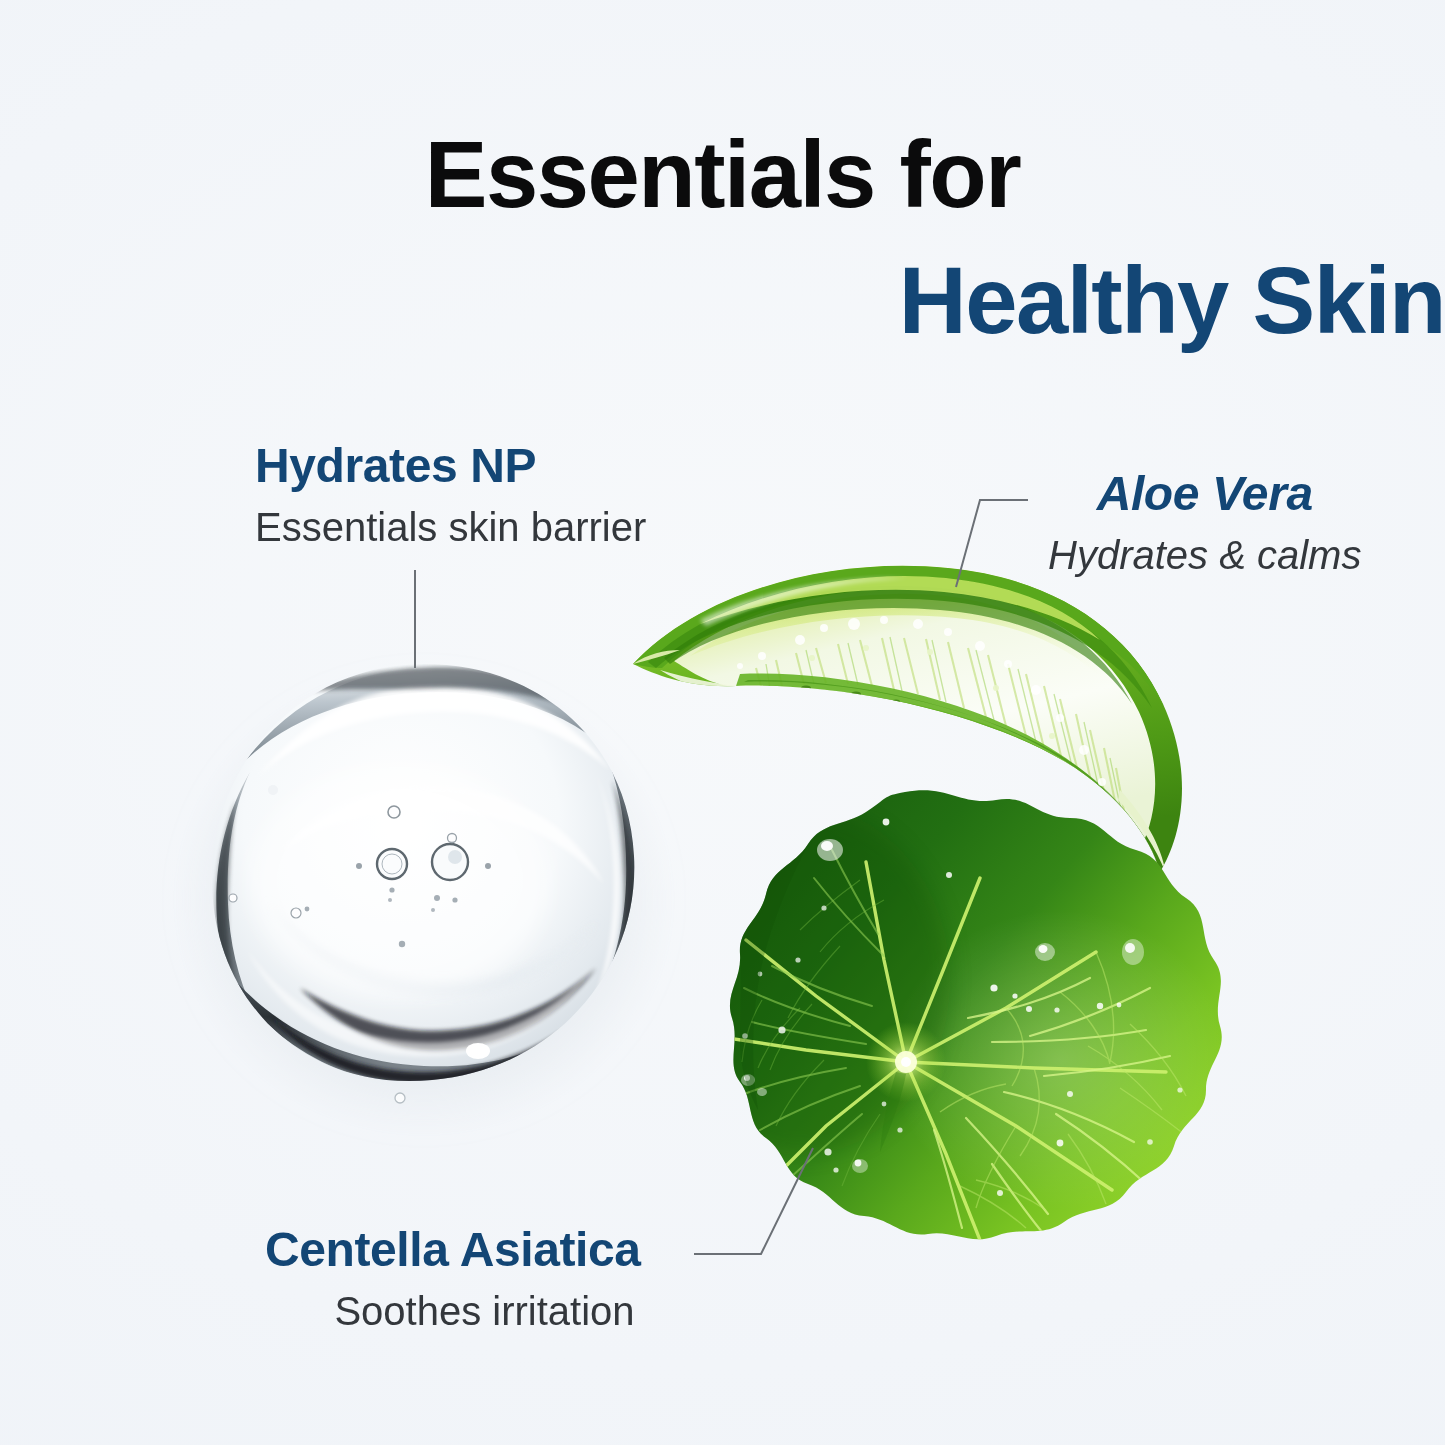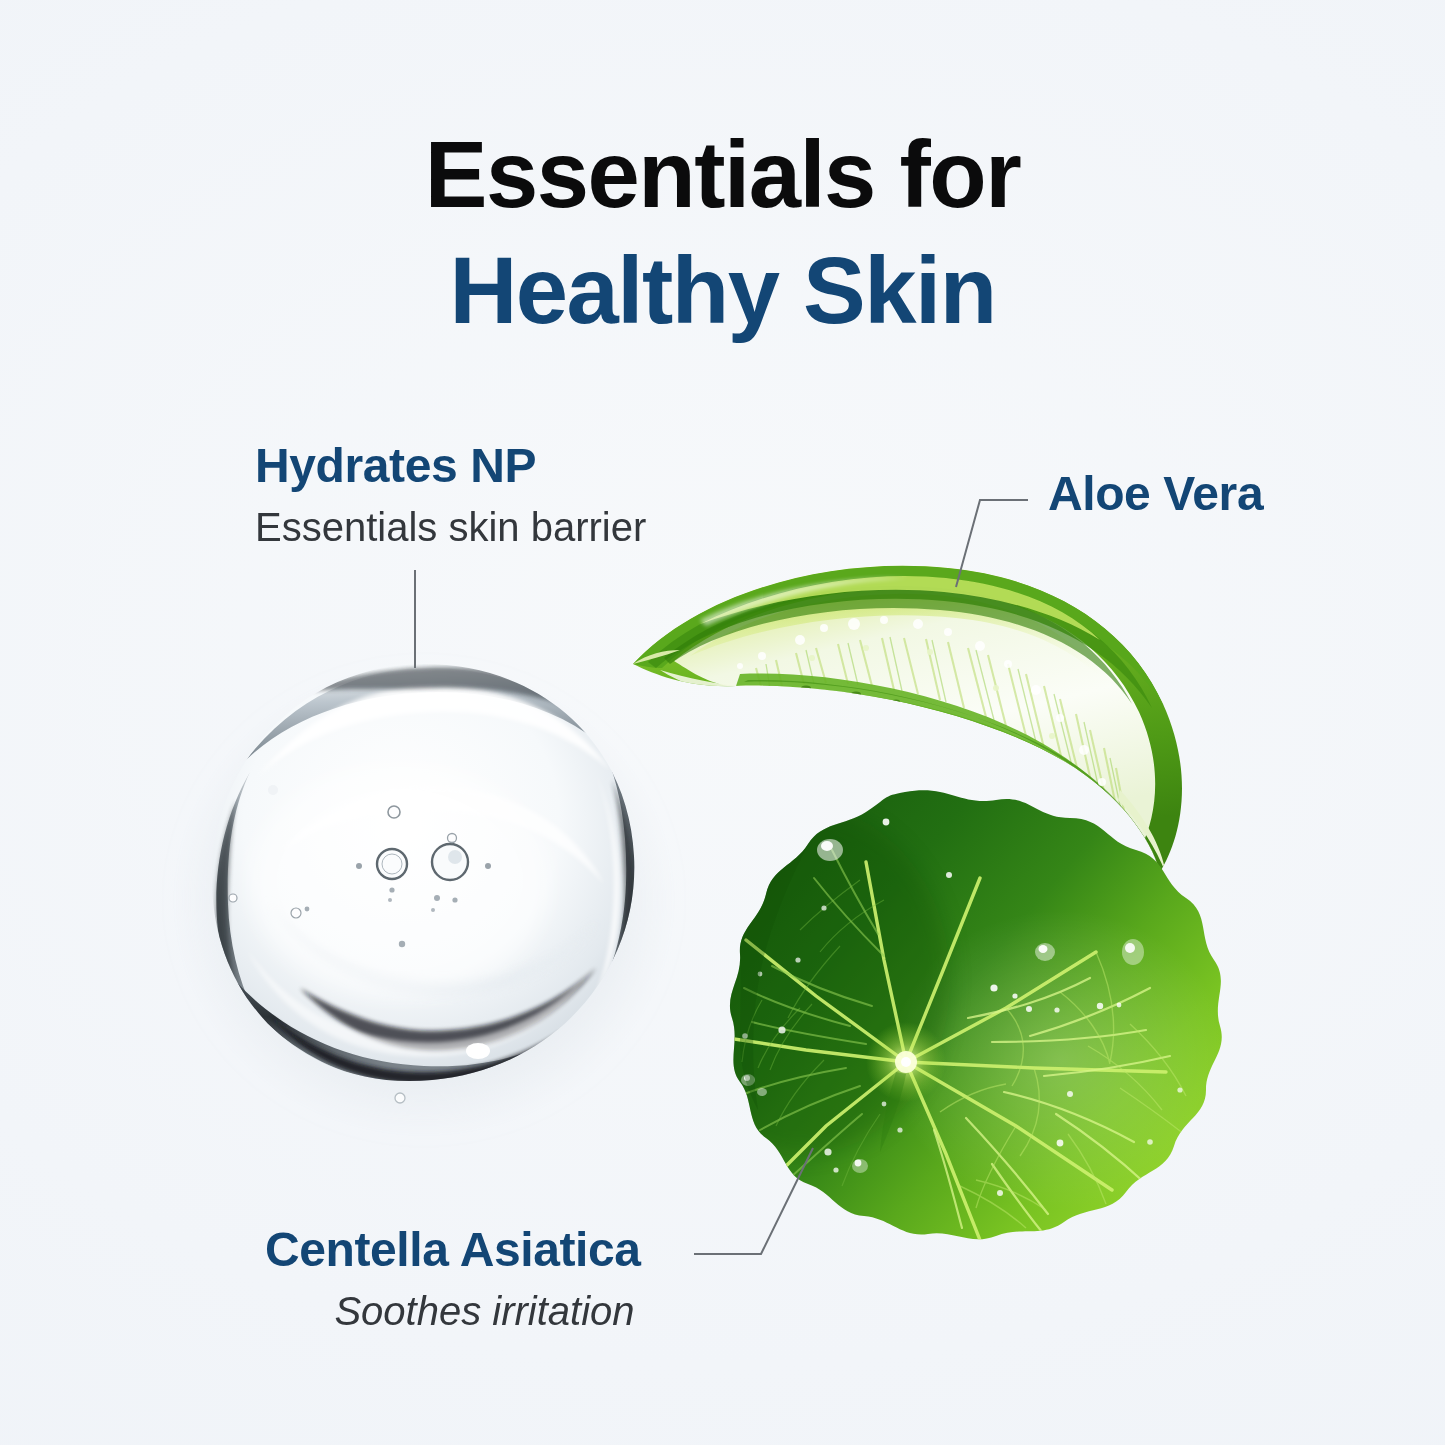--- a/index.html
+++ b/index.html
@@ -30,25 +30,26 @@
   }
   .headline .line1 {
     display: block;
     font-size: 94px;
     font-weight: 700;
     letter-spacing: -1.5px;
     color: #0b0b0c;
   }
   .headline .line2 {
     display: block;
-    margin-top: 22px;
+    margin-top: 32px;
     font-size: 94px;
     font-weight: 700;
     letter-spacing: -1.5px;
     color: #134675;
+    text-align: right;
   }
 
   
   .callout { position: absolute; user-select: none; }
   .callout .title {
     display: block;
     font-size: 48px;
     font-weight: 700;
     color: #134675;
     letter-spacing: -0.4px;
@@ -58,23 +59,23 @@
   .callout .desc {
     display: block;
     font-size: 40px;
     font-weight: 400;
     color: #33373c;
     line-height: 1.15;
     margin-top: 12px;
     white-space: nowrap;
   }
   #callout-ceramide { left: 255px; top: 440px; text-align: left; }
-  #callout-aloe     { left: 1048px; top: 468px; text-align: center; }
+  #callout-aloe     { left: 1048px; top: 468px; text-align: center; font-style: italic; }
   #callout-centella { left: 265px; top: 1224px; text-align: left; }
-  #callout-centella .desc { text-align: right; padding-right: 6px; font-style: italic; }
+  #callout-centella .desc { text-align: right; padding-right: 6px; }
 
   
   #leaders {
     position: absolute;
     left: 0; top: 0;
     width: 1445px; height: 1445px;
     pointer-events: none;
   }
 
   
@@ -549,20 +550,21 @@
     <span class="line2">Healthy Skin</span>
   </div>
 
   <div class="callout" id="callout-ceramide">
     <span class="title">Hydrates NP</span>
     <span class="desc">Essentials skin barrier</span>
   </div>
 
   <div class="callout" id="callout-aloe">
     <span class="title">Aloe Vera</span>
+    <span class="desc">Hydrates &amp; calms</span>
   </div>
 
   <div class="callout" id="callout-centella">
     <span class="title">Centella Asiatica</span>
     <span class="desc">Soothes irritation</span>
   </div>
 
 </div>
 
 </body></html>

